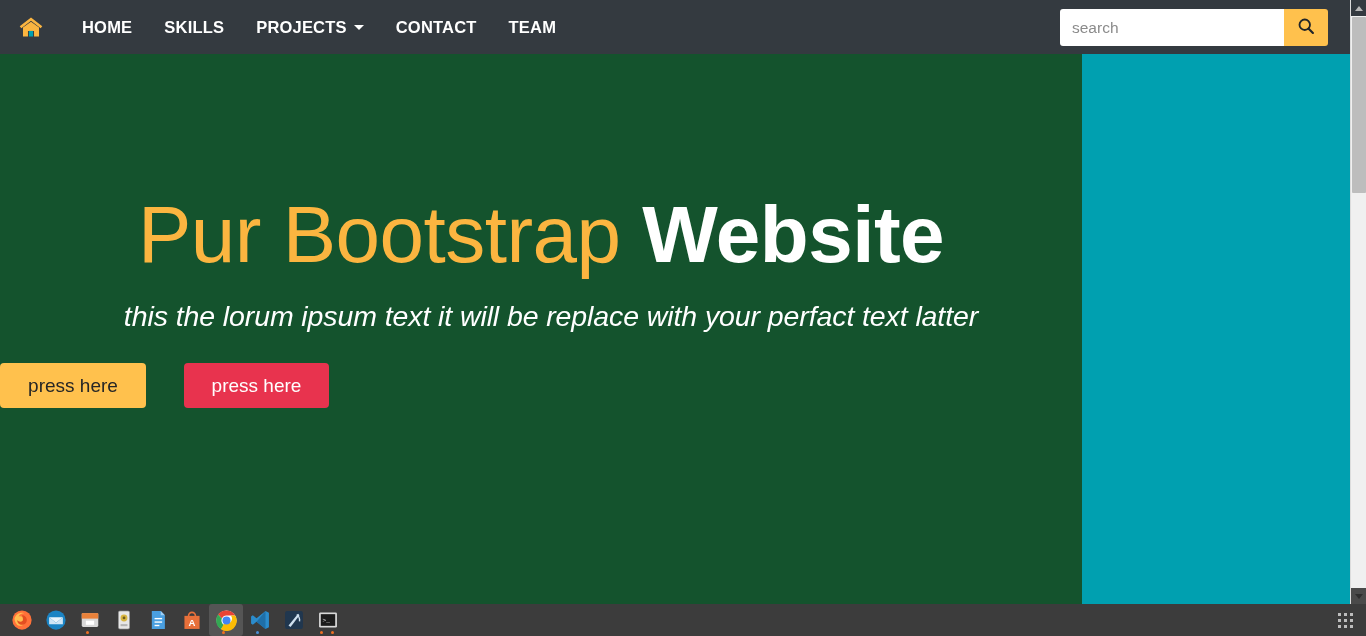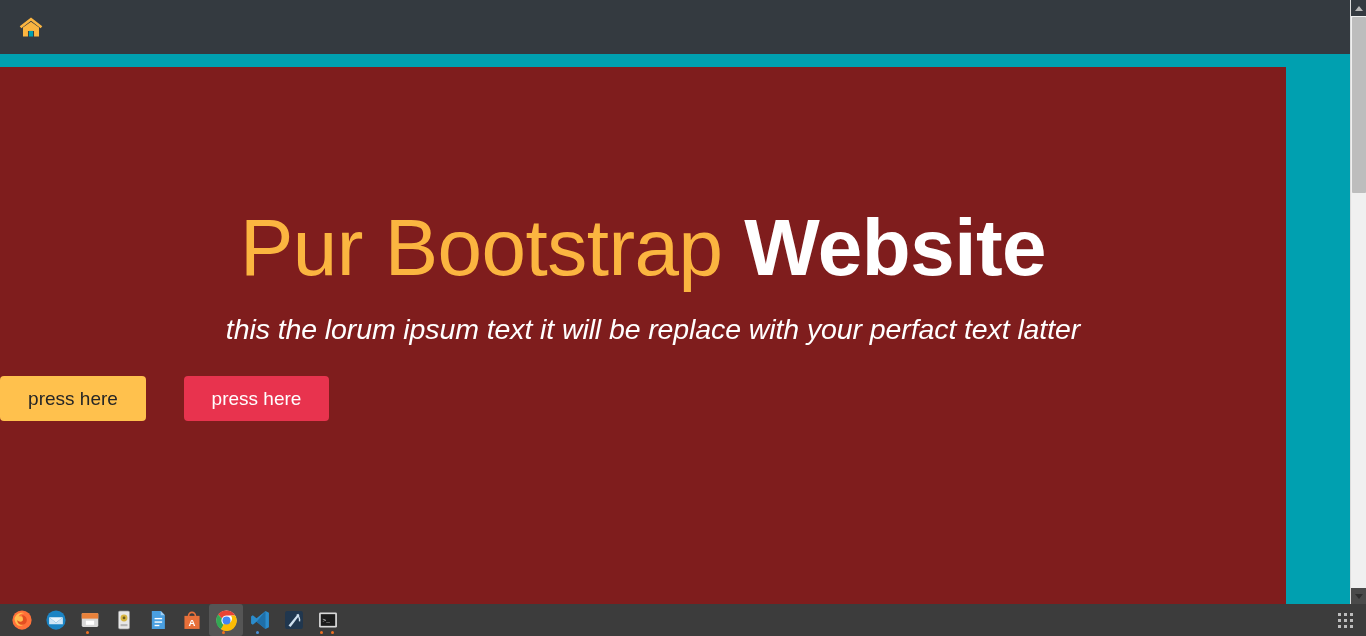--- a/index.html
+++ b/index.html
@@ -110,26 +110,25 @@
     border-radius: 0 3px 3px 0;
     display: flex;
     align-items: center;
     justify-content: center;
     cursor: pointer;
   }
 
   
   #hero {
     position: relative;
-    width: 1286px;
+    width: 1082px;
     height: 550px;
-    background: #7f1d1d;
+    background: #14532d;
     text-align: center;
     padding-top: 138px;
-    margin-top: 13px;
   }
 
   #hero-title {
     font-size: 80px;
     line-height: 1.08;
     color: #fbb540;
     font-weight: normal;
     letter-spacing: -0.5px;
   }
   #hero-title .accent {
@@ -281,21 +280,50 @@
     <nav id="navbar">
 
       <a class="brand-home" title="home">
         <svg width="26" height="26" viewBox="0 0 24 24" aria-hidden="true">
           <path fill="#fbb540" d="M12 3.2 1.6 11.3l1.5 1.9L12 6.2l8.9 7 1.5-1.9z"></path>
           <path fill="#fbb540" d="M4.6 12.4v8.4h4.6v-5.2h5.6v5.2h4.6v-8.4L12 7.2z"></path>
           <rect fill="#00a0b0" x="10.1" y="15.6" width="3.8" height="5.2"></rect>
         </svg>
       </a>
 
-
+      <ul class="nav-links">
+        <li class="nav-item">
+          <span>HOME</span>
+        </li>
+        <li class="nav-item">
+          <span>SKILLS</span>
+        </li>
+        <li class="nav-item">
+          <span>PROJECTS</span>
+          <span class="caret"></span>
+        </li>
+        <li class="nav-item">
+          <span>CONTACT</span>
+        </li>
+        <li class="nav-item">
+          <span>TEAM</span>
+        </li>
+      </ul>
+
+      <div class="search-group">
+        <input class="search-input" type="text" placeholder="search" value="" style="">
+        <button class="search-btn">
+          <span>
+            <svg width="20" height="20" viewBox="0 0 24 24" aria-hidden="true">
+              <circle cx="10.5" cy="10.5" r="6.3" fill="none" stroke="#212529" stroke-width="2.2"></circle>
+              <line x1="15.2" y1="15.2" x2="20.3" y2="20.3" stroke="#212529" stroke-width="2.6" stroke-linecap="round"></line>
+            </svg>
+          </span>
+        </button>
+      </div>
     </nav>
 
     <section id="hero">
 
       <h1 id="hero-title">
         <span>Pur Bootstrap </span><span class="accent">Website</span>
       </h1>
 
       <p id="hero-sub">this the lorum ipsum text it will be replace with your perfact text latter</p>
 

